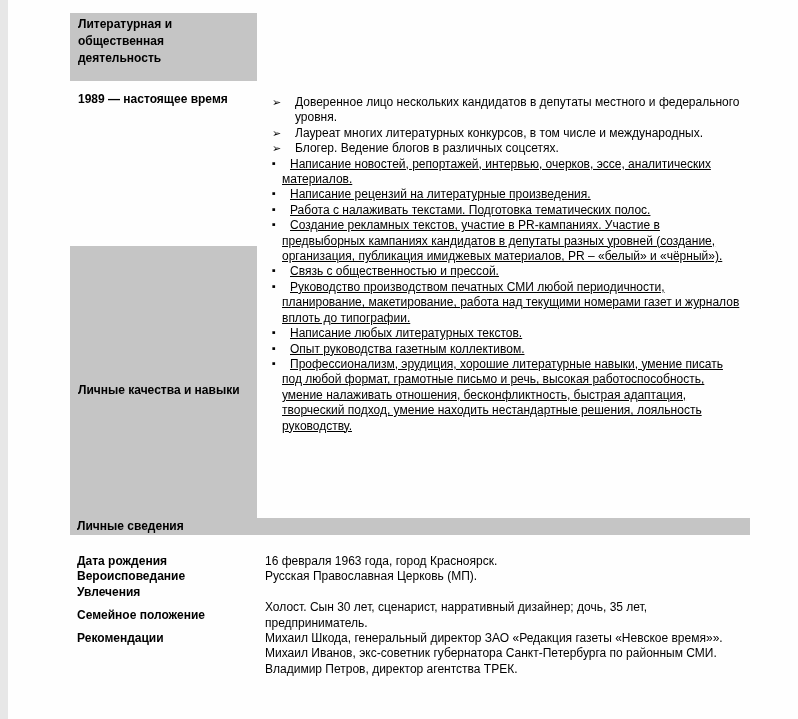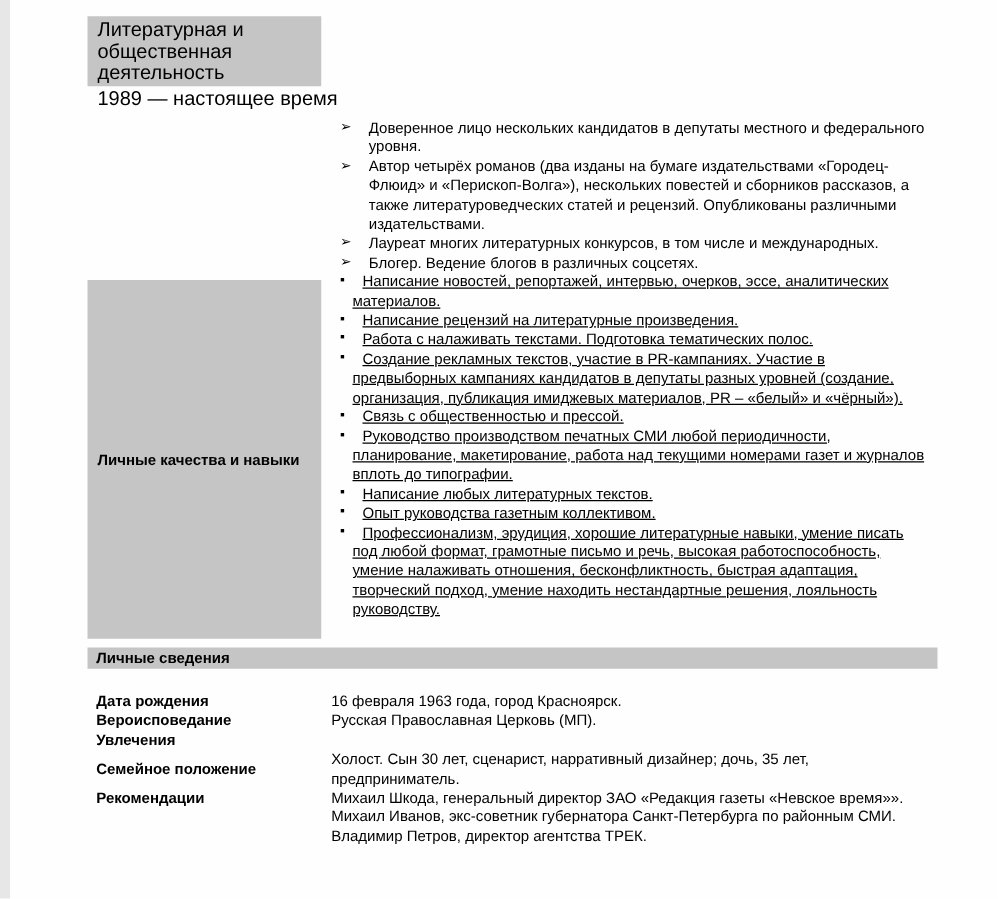--- a/index.html
+++ b/index.html
@@ -19,29 +19,29 @@
   .left-strip {
     position: absolute;
     left: 0; top: 0;
     width: 8px; height: 719px;
     background: var(--edge-gray, #e7e7e7);
   }
   
   .exp-box {
     position: absolute;
     left: 70px; top: 13px;
-    width: 187px; height: 56px;
+    width: 187px; height: 68px;
     background: var(--cell-gray, #c5c5c5);
     box-sizing: border-box;
     padding: 3px 8px 0 8px;
-    font-size: 16px;
+    font-size: 12px;
     line-height: 17px;
-    font-weight: normal;
+    font-weight: bold;
   }
-  .exp-box .period { margin-top: 4px; white-space: nowrap; }
+  .exp-box .period { margin-top: 24px; white-space: nowrap; }
   
   .right-col {
     position: absolute;
     left: 265px; top: 95px;
     width: 481px;
     font-size: 12px;
     line-height: 15.4px;
   }
   .right-col ul {
     margin: 0; padding: 0 0 0 7px;
@@ -66,21 +66,21 @@
   .square-list li::before {
     content: "\25AA";
     position: absolute;
     left: 0; top: -1px;
     text-indent: 0;
     font-size: 11px;
   }
   
   .skills-cell {
     position: absolute;
-    left: 70px; top: 224px;
+    left: 70px; top: 246px;
     width: 187px; height: 287px;
     background: var(--cell-gray, #c5c5c5);
     box-sizing: border-box;
     display: flex;
     align-items: center;
     padding-left: 8px;
     font-size: 12px;
     font-weight: bold;
   }
   
@@ -125,21 +125,20 @@
   <div class="left-strip"></div>
 
   <div class="exp-box">
     <div>Литературная и общественная деятельность</div>
     <div class="period">1989 — настоящее время</div>
   </div>
 
   <div class="right-col">
     <ul class="arrow-list">
         <li>Доверенное лицо нескольких кандидатов в депутаты местного и федерального уровня.</li>
-        <li>Автор четырёх романов (два изданы на бумаге издательствами «Городец-Флюид» и «Перископ-Волга»), нескольких повестей и сборников рассказов, а также литературоведческих статей и рецензий. Опубликованы различными издательствами.</li>
         <li>Лауреат многих литературных конкурсов, в том числе и международных.</li>
         <li>Блогер. Ведение блогов в различных соцсетях.</li>
       </ul>
     <ul class="square-list">
         <li>Написание новостей, репортажей, интервью, очерков, эссе, аналитических материалов.</li>
         <li>Написание рецензий на литературные произведения.</li>
         <li>Работа с налаживать текстами. Подготовка тематических полос.</li>
         <li>Создание рекламных текстов, участие в PR-кампаниях. Участие в предвыборных кампаниях кандидатов в депутаты разных уровней (создание, организация, публикация имиджевых материалов, PR – «белый» и «чёрный»).</li>
         <li>Связь с общественностью и прессой.</li>
         <li>Руководство производством печатных СМИ любой периодичности, планирование, макетирование, работа над текущими номерами газет и журналов вплоть до типографии.</li>

